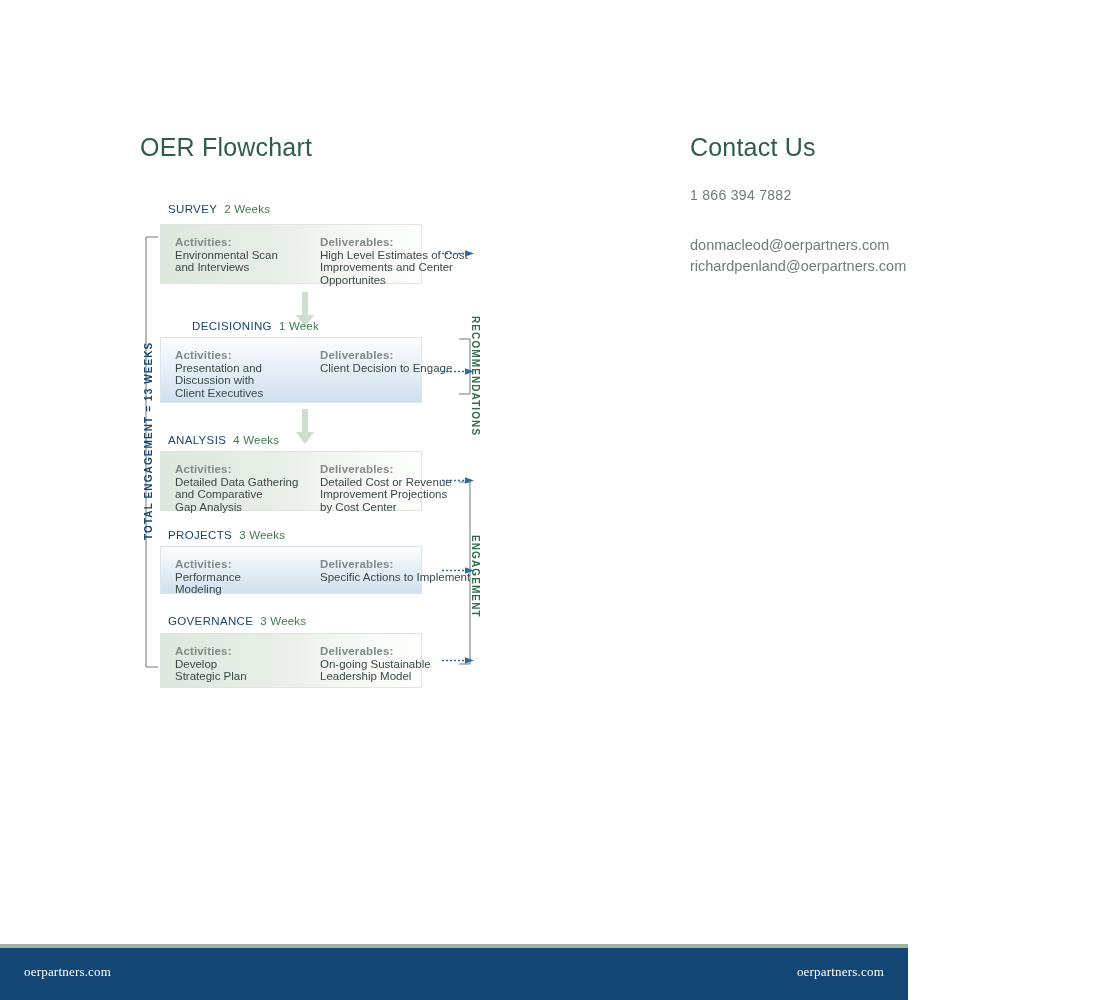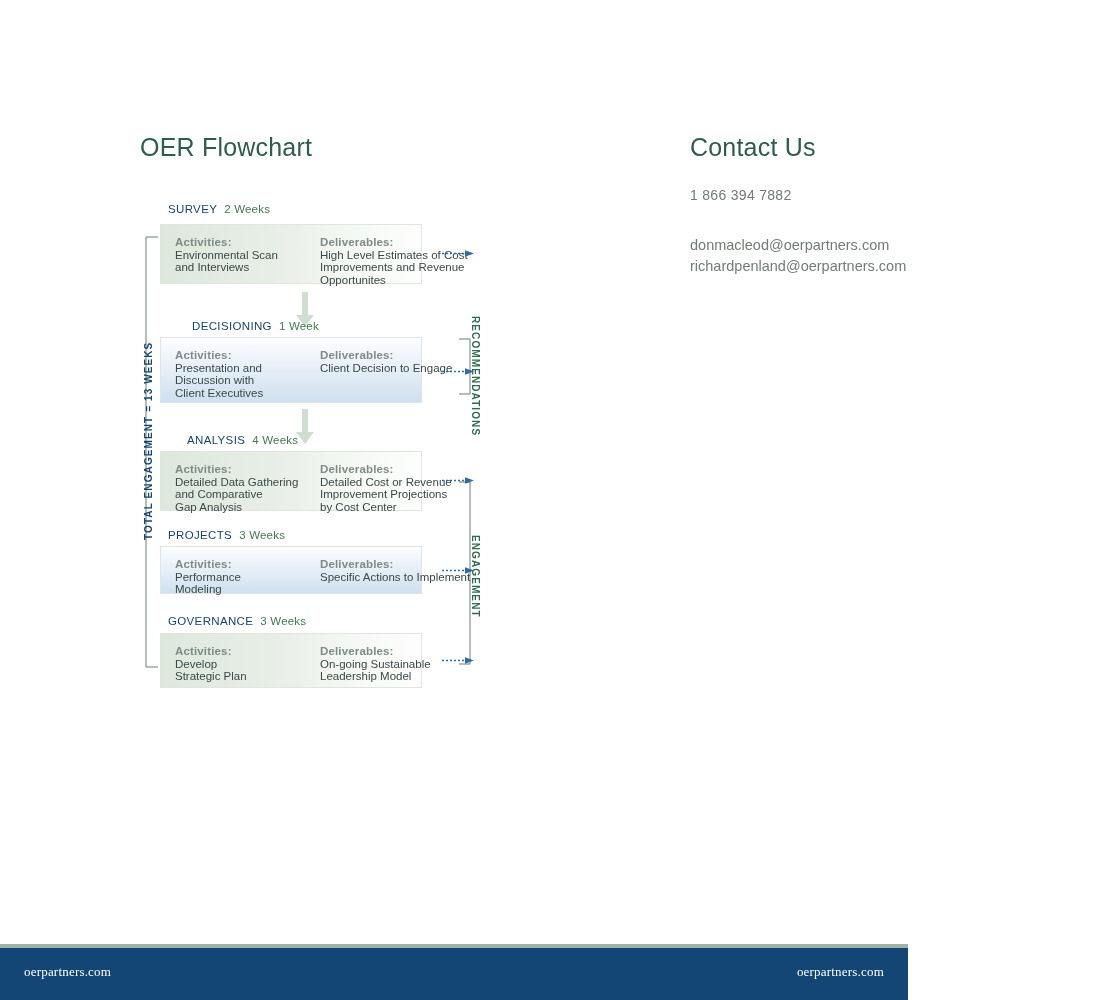--- a/index.html
+++ b/index.html
@@ -208,21 +208,21 @@
       <div class="col-head">Activities:</div>
       <div class="col-body">
         <div>Environmental Scan</div>
         <div>and Interviews</div>
       </div>
     </div>
     <div class="col col-deliverables">
       <div class="col-head">Deliverables:</div>
       <div class="col-body">
         <div>High Level Estimates of Cost</div>
-        <div>Improvements and Revenue</div>
+        <div>Improvements and Center</div>
         <div>Opportunites</div>
       </div>
     </div>
     <svg class="dot-arrow" style="top:24px;" viewBox="0 0 36 9">
       <line x1="0" y1="4.5" x2="24" y2="4.5" stroke="#2e6da4" stroke-width="1.4" stroke-dasharray="2 2"></line>
       <path d="M23 1.2 L32 4.5 L23 7.8 Z" fill="#2e6da4"></path>
     </svg>
   </div>
 
   <svg class="down-arrow" style="top:292px;" viewBox="0 0 22 36">
@@ -250,21 +250,21 @@
     <svg class="dot-arrow" style="top:29px;" viewBox="0 0 36 9">
       <line x1="0" y1="4.5" x2="24" y2="4.5" stroke="#2e6da4" stroke-width="1.4" stroke-dasharray="2 2"></line>
       <path d="M23 1.2 L32 4.5 L23 7.8 Z" fill="#2e6da4"></path>
     </svg>
   </div>
 
   <svg class="down-arrow" style="top:409px;" viewBox="0 0 22 36">
     <path d="M8 0 L14 0 L14 23 L20 23 L11 35 L2 23 L8 23 Z" fill="#cfdecf"></path>
   </svg>
 
-  <div class="stage-label" style="left:168px; top:434px;margin-left:19px;">
+  <div class="stage-label" style="left:168px; top:434px;">
     <span class="stage-name">ANALYSIS</span><span class="stage-weeks">4 Weeks</span>
   </div>
   <div class="stage-box green" style="top:451px; height:60px;">
     <div class="col col-activities">
       <div class="col-head">Activities:</div>
       <div class="col-body">
         <div>Detailed Data Gathering</div>
         <div>and Comparative</div>
         <div>Gap Analysis</div>
       </div>

